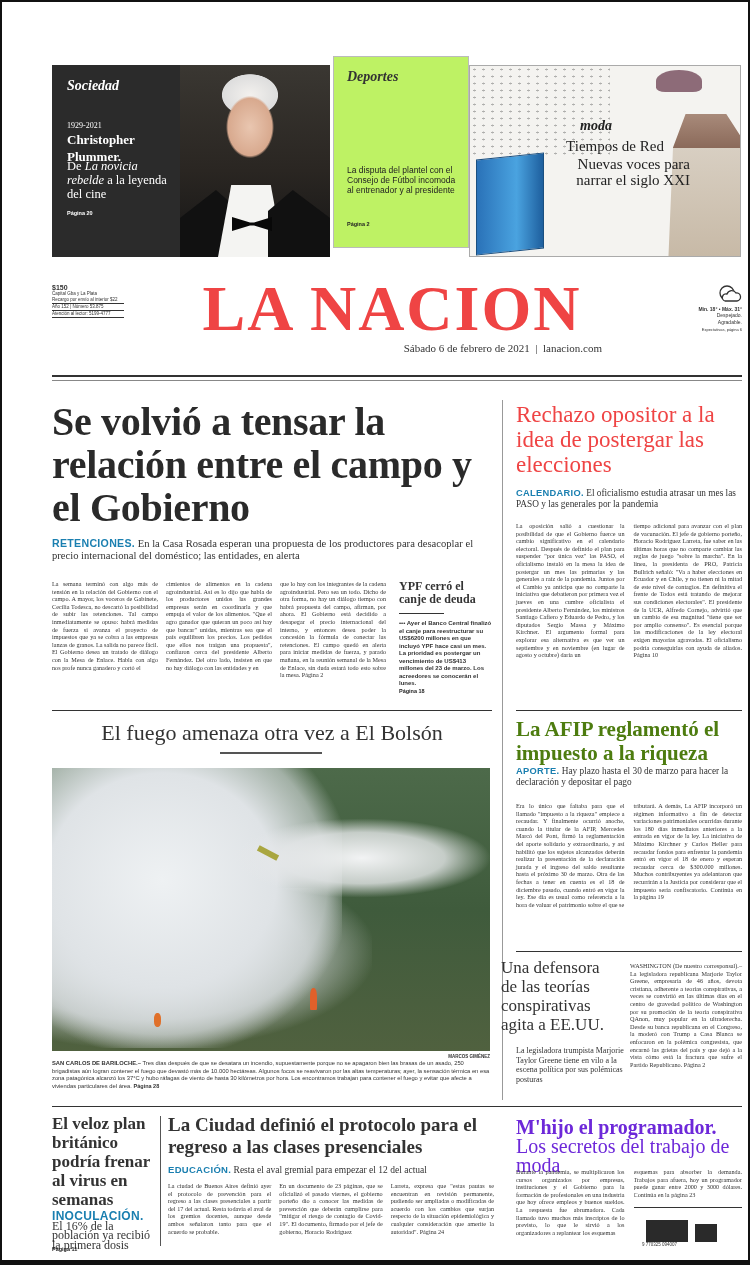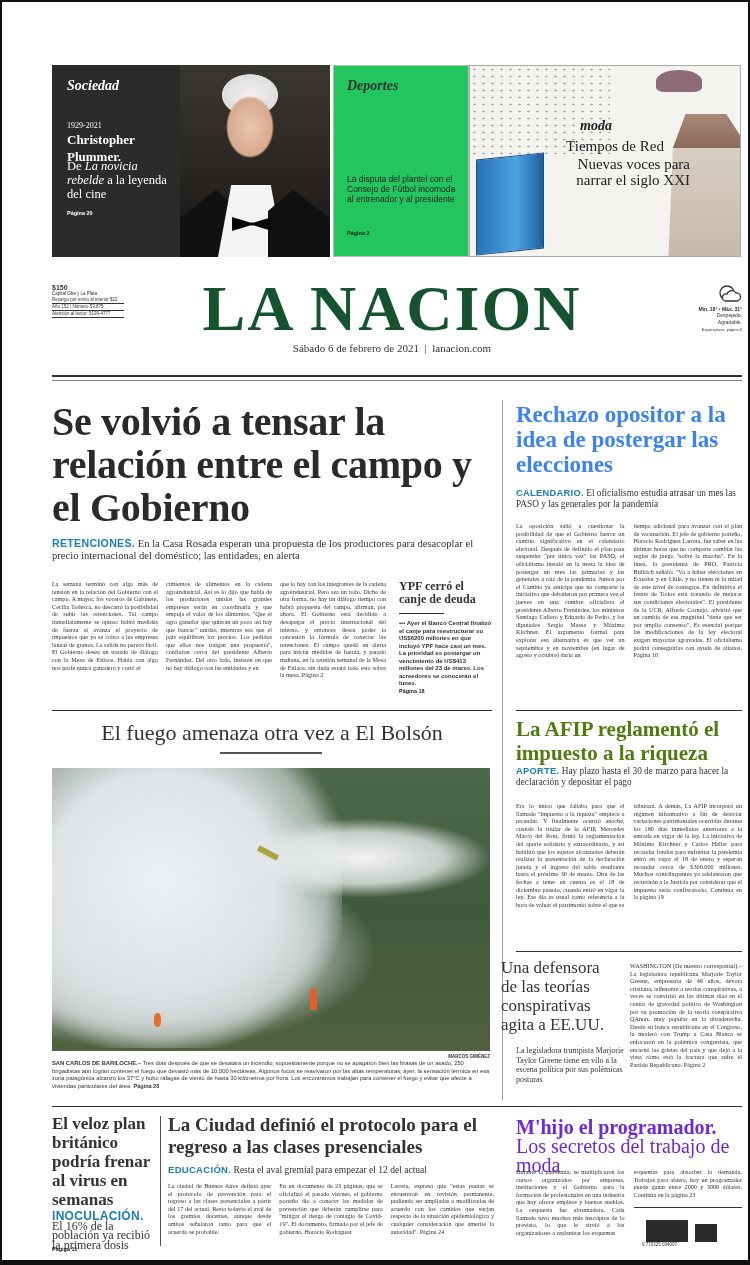--- a/index.html
+++ b/index.html
@@ -20,43 +20,43 @@
      linear-gradient(180deg,#3a3732 0%,#2a2622 55%,#151515 100%)}
   .photo .collar{position:absolute;left:38px;top:120px;width:66px;height:72px;background:#f4f4f2;clip-path:polygon(20% 0,80% 0,100% 100%,0 100%)}
   .photo .jacket-l{position:absolute;left:0;top:125px;width:60px;height:70px;background:#111;clip-path:polygon(60% 0,100% 30%,100% 100%,0 100%,0 40%)}
   .photo .jacket-r{position:absolute;left:88px;top:125px;width:62px;height:70px;background:#111;clip-path:polygon(0 30%,40% 0,100% 40%,100% 100%,0 100%)}
   .photo .bow{position:absolute;left:52px;top:152px;width:40px;height:14px;background:#080808;clip-path:polygon(0 0,45% 40%,55% 40%,100% 0,100% 100%,55% 60%,45% 60%,0 100%)}
   .teaser-left .sec{position:absolute;left:15px;top:13px;color:#fff;font-style:italic;font-weight:bold;font-size:14px}
   .teaser-left .years{position:absolute;left:15px;top:56px;color:#fff;font-size:8px}
   .teaser-left .name{position:absolute;left:15px;top:66px;color:#fff;font-weight:bold;font-size:13px;line-height:17px;width:110px}
   .teaser-left .sub{position:absolute;left:15px;top:94px;color:#fff;font-size:12.5px;line-height:14px;width:110px}
   .teaser-left .page{position:absolute;left:15px;top:145px;color:#fff}
-  .teaser-mid{left:331px;top:63px;width:136px;height:192px;border:1px solid #bbb;background:#22c55e}
+  .teaser-mid{left:331px;top:54px;width:136px;height:192px;border:1px solid #bbb;background:#bef264}
   .teaser-mid .sec{position:absolute;left:13px;top:12px;font-style:italic;font-weight:bold;font-size:14px;color:#333}
   .teaser-mid .head{position:absolute;left:13px;top:42px;font-weight:bold;font-size:13px;line-height:15px;width:120px;color:#222}
   .teaser-mid .head .light{font-weight:normal}
   .teaser-mid .desc{position:absolute;left:13px;top:108px;font-size:8.5px;line-height:10px;width:112px;font-family:"Liberation Sans",sans-serif;color:#222}
   .teaser-mid .page{position:absolute;left:13px;top:164px}
   .teaser-right{left:467px;top:63px;width:272px;height:192px;border:1px solid #aaa;background:#f4f3f0;overflow:hidden}
   .teaser-right .scatter{position:absolute;left:0;top:0;width:140px;height:90px;
      background-image:radial-gradient(#777 1px,transparent 1.5px);background-size:9px 7px;opacity:.55}
   .teaser-right .book{position:absolute;left:6px;top:90px;width:68px;height:96px;background:linear-gradient(90deg,#2a72b8,#4aa3e0 60%,#1e5f9e);transform:skewY(-6deg);border:1px solid #1a4f80}
   .teaser-right .person{position:absolute;left:180px;top:8px;width:92px;height:184px;
      background:linear-gradient(180deg,transparent 0,transparent 22%,#a88a7a 22%,#8b6a5a 40%,#d8cfc2 40%,#c7b9a6 100%);clip-path:polygon(30% 0,75% 0,78% 18%,100% 35%,100% 100%,20% 100%,25% 40%,40% 20%)}
   .teaser-right .cap{position:absolute;left:186px;top:4px;width:46px;height:22px;background:#8d6b78;border-radius:50% 50% 20% 20%}
   .teaser-right .idea{position:absolute;left:110px;top:52px;font-style:italic;font-weight:bold;font-size:14px;color:#222}
   .teaser-right .t1{position:absolute;left:70px;top:72px;width:150px;text-align:center;font-size:15px;color:#222}
   .teaser-right .t2{position:absolute;left:70px;top:88px;width:150px;text-align:right;font-size:15px;line-height:16px;color:#222}
 
   
   .mast-info{left:50px;top:283px;width:72px;font-family:"Liberation Sans",sans-serif;font-size:4.5px;line-height:6px;color:#333}
   .mast-info .price{font-size:7px;font-weight:bold}
   .mast-info .line{border-bottom:1px solid #333}
-  .logo{left:130px;top:270px;width:520px;text-align:center;font-family:"Liberation Serif",serif;font-weight:bold;font-size:64px;color:#14532d;letter-spacing:2px}
-  .dateline{left:180px;top:340px;width:420px;text-align:center;font-size:11px;color:#333}
+  .logo{left:130px;top:270px;width:520px;text-align:center;font-family:"Liberation Serif",serif;font-weight:bold;font-size:64px;color:#ef4444;letter-spacing:2px}
+  .dateline{left:180px;top:340px;width:420px;text-align:right;font-size:11px;color:#333}
   .weather{left:670px;top:282px;width:70px;text-align:right;font-family:"Liberation Sans",sans-serif;font-size:5px;line-height:6.5px;color:#333}
   .weather .cloud{display:inline-block;width:26px;height:20px}
 
   .mast-rule1{left:50px;top:373px;width:690px;height:1.5px}
   .mast-rule2{left:50px;top:378px;width:690px;height:1px;background:#888}
 
   
   .lead-head{left:50px;top:398px;width:440px;font-family:"Liberation Serif",serif;font-weight:bold;font-size:40px;line-height:43px;color:#2a2a2a;letter-spacing:-0.3px}
   .lead-sum{left:50px;top:535px;width:440px;font-size:10.6px;line-height:12px;color:#333}
   .lead-cols{left:50px;top:578px;width:334px;display:flex;gap:8px}
@@ -77,21 +77,21 @@
   .fire-photo .smoke3{position:absolute;left:0;top:120px;width:320px;height:160px;background:radial-gradient(ellipse at 30% 40%,#e7eaec 0%,rgba(210,214,216,.7) 50%,transparent 72%)}
   .fire-photo .flame1{position:absolute;left:258px;top:220px;width:7px;height:22px;background:#e0602a;border-radius:40% 40% 10% 10%}
   .fire-photo .flame2{position:absolute;left:102px;top:245px;width:7px;height:14px;background:#e0702a;border-radius:40%}
   .fire-photo .plane{position:absolute;left:205px;top:82px;width:22px;height:6px;background:#a9a640;transform:rotate(28deg)}
   .fire-credit{left:400px;top:1052px;width:88px;text-align:right;font-family:"Liberation Sans",sans-serif;font-size:4.5px;font-weight:bold;color:#333}
   .fire-cap{left:50px;top:1058px;width:440px;font-family:"Liberation Sans",sans-serif;font-size:5.8px;line-height:7.5px;color:#333}
 
   .right-vrule{left:500px;top:398px;width:1px;height:700px;background:#999}
 
   
-  .r1-head{left:514px;top:400px;width:230px;font-family:"Liberation Serif",serif;font-weight:bold;font-size:23px;line-height:25px;color:#3b82f6}
+  .r1-head{left:514px;top:400px;width:230px;font-family:"Liberation Serif",serif;font-weight:normal;font-size:23px;line-height:25px;color:#ef4444}
   .r1-sum{left:514px;top:486px;width:230px;font-size:9.3px;line-height:11px;color:#333}
   .r1-cols{left:514px;top:520px;width:226px;display:flex;gap:9px}
   .r1-cols .col{flex:1}
   .r-rule{left:514px;width:226px;height:1px}
   .r2-head{left:514px;top:715px;width:230px;font-family:"Liberation Serif",serif;font-weight:bold;font-size:21px;line-height:24px;color:#4d7c0f}
   .r2-sum{left:514px;top:764px;width:230px;font-size:9.3px;line-height:11px;color:#333}
   .r2-cols{left:514px;top:800px;width:226px;display:flex;gap:9px}
   .r2-cols .col{flex:1}
   .r3-head{left:499px;top:956px;width:115px;font-family:"Liberation Serif",serif;font-size:17px;line-height:19px;color:#333}
   .r3-sum{left:514px;top:1044px;width:110px;font-size:8px;line-height:9.5px;color:#333}

